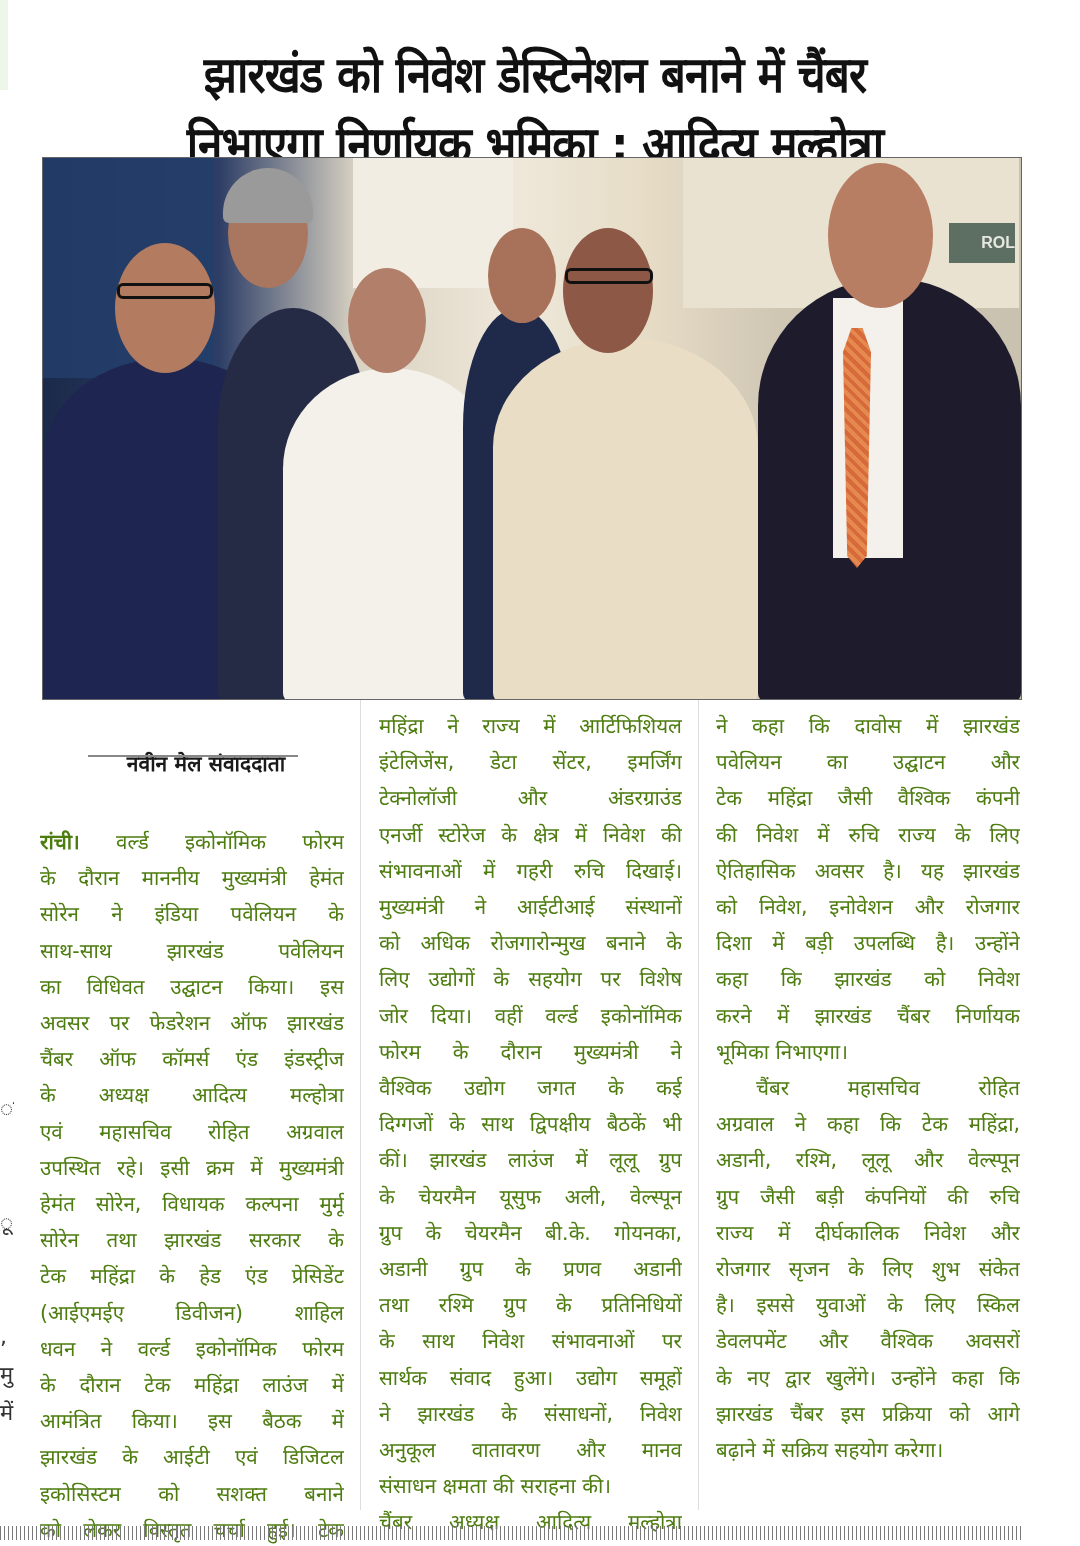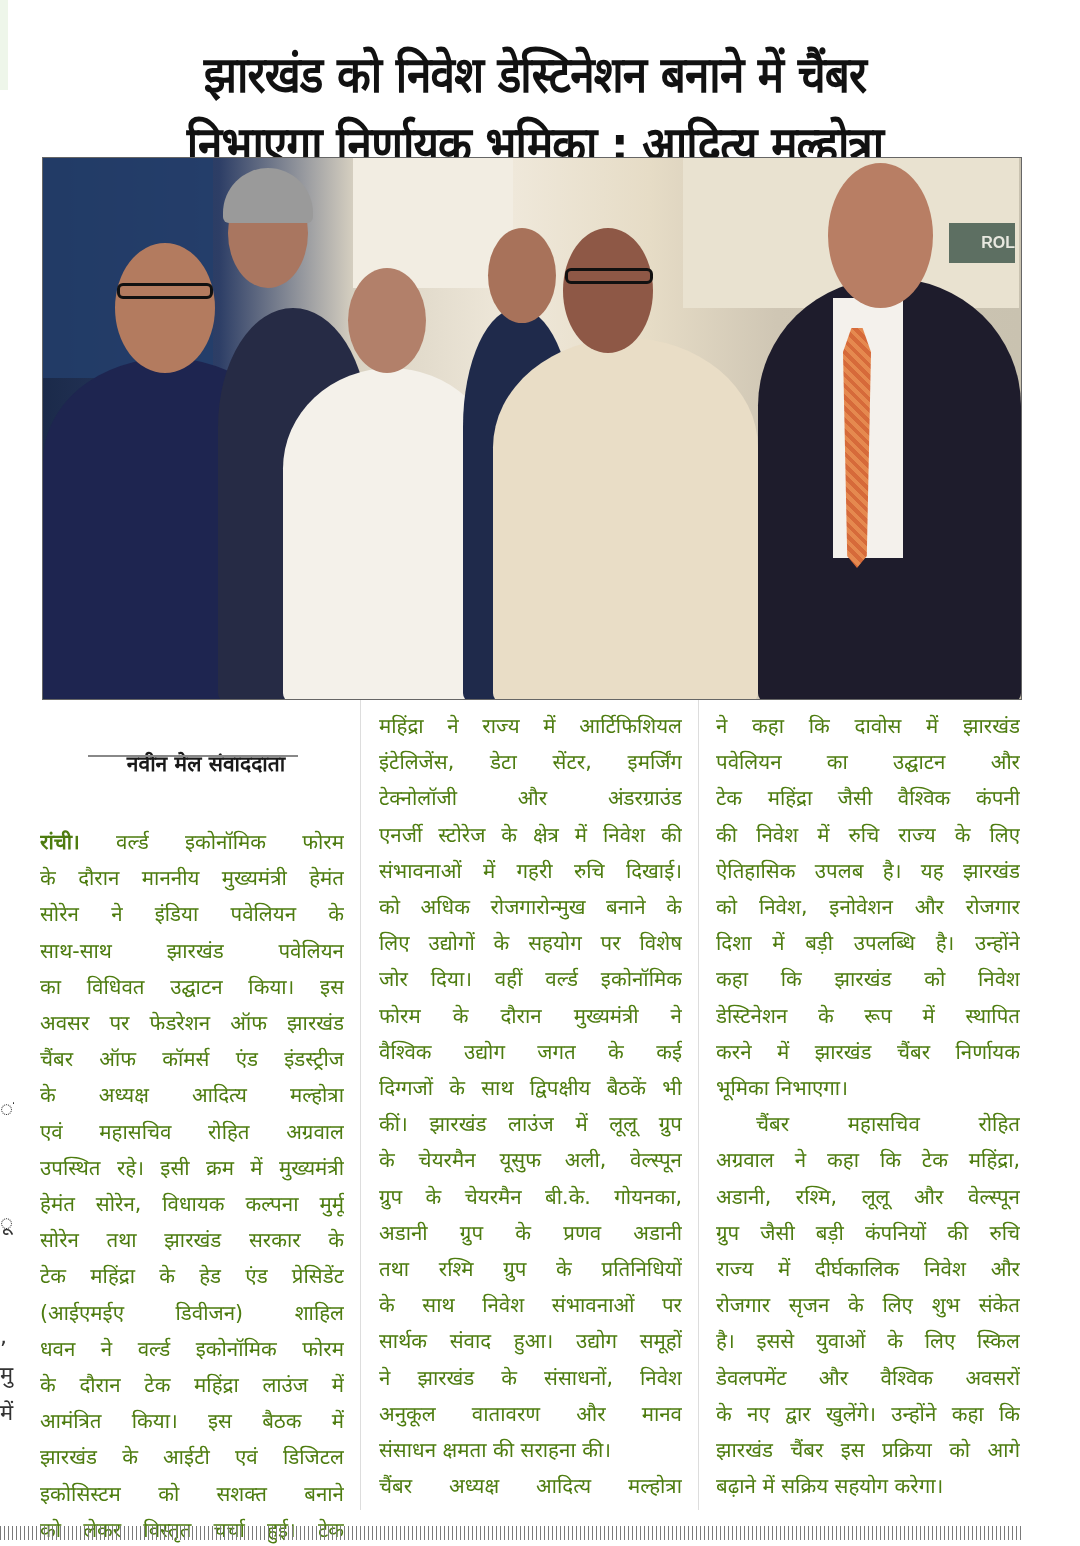--- a/index.html
+++ b/index.html
@@ -149,20 +149,21 @@
   <span class="line">इकोसिस्टम को सशक्त बनाने</span>
   <span class="line">को लेकर विस्तृत चर्चा हुई। टेक</span>
 </div>
 
 <div class="col col2">
   <span class="line">महिंद्रा ने राज्य में आर्टिफिशियल</span>
   <span class="line">इंटेलिजेंस, डेटा सेंटर, इमर्जिंग</span>
   <span class="line">टेक्नोलॉजी और अंडरग्राउंड</span>
   <span class="line">एनर्जी स्टोरेज के क्षेत्र में निवेश की</span>
   <span class="line">संभावनाओं में गहरी रुचि दिखाई।</span>
+  <span class="line">मुख्यमंत्री ने आईटीआई संस्थानों</span>
   <span class="line">को अधिक रोजगारोन्मुख बनाने के</span>
   <span class="line">लिए उद्योगों के सहयोग पर विशेष</span>
   <span class="line">जोर दिया। वहीं वर्ल्ड इकोनॉमिक</span>
   <span class="line">फोरम के दौरान मुख्यमंत्री ने</span>
   <span class="line">वैश्विक उद्योग जगत के कई</span>
   <span class="line">दिग्गजों के साथ द्विपक्षीय बैठकें भी</span>
   <span class="line">कीं। झारखंड लाउंज में लूलू ग्रुप</span>
   <span class="line">के चेयरमैन यूसुफ अली, वेल्स्पून</span>
   <span class="line">ग्रुप के चेयरमैन बी.के. गोयनका,</span>
   <span class="line">अडानी ग्रुप के प्रणव अडानी</span>
@@ -173,25 +174,24 @@
   <span class="line">अनुकूल वातावरण और मानव</span>
   <span class="line last">संसाधन क्षमता की सराहना की।</span>
   <span class="line">चैंबर अध्यक्ष आदित्य मल्होत्रा</span>
 </div>
 
 <div class="col col3">
   <span class="line">ने कहा कि दावोस में झारखंड</span>
   <span class="line">पवेलियन का उद्घाटन और</span>
   <span class="line">टेक महिंद्रा जैसी वैश्विक कंपनी</span>
   <span class="line">की निवेश में रुचि राज्य के लिए</span>
-  <span class="line">ऐतिहासिक उपलब है। यह झारखंड</span>
+  <span class="line">ऐतिहासिक अवसर है। यह झारखंड</span>
   <span class="line">को निवेश, इनोवेशन और रोजगार</span>
   <span class="line">दिशा में बड़ी उपलब्धि है। उन्होंने</span>
   <span class="line">कहा कि झारखंड को निवेश</span>
-  <span class="line">डेस्टिनेशन के रूप में स्थापित</span>
   <span class="line">करने में झारखंड चैंबर निर्णायक</span>
   <span class="line last">भूमिका निभाएगा।</span>
   <span class="line indent">चैंबर महासचिव रोहित</span>
   <span class="line">अग्रवाल ने कहा कि टेक महिंद्रा,</span>
   <span class="line">अडानी, रश्मि, लूलू और वेल्स्पून</span>
   <span class="line">ग्रुप जैसी बड़ी कंपनियों की रुचि</span>
   <span class="line">राज्य में दीर्घकालिक निवेश और</span>
   <span class="line">रोजगार सृजन के लिए शुभ संकेत</span>
   <span class="line">है। इससे युवाओं के लिए स्किल</span>
   <span class="line">डेवलपमेंट और वैश्विक अवसरों</span>

